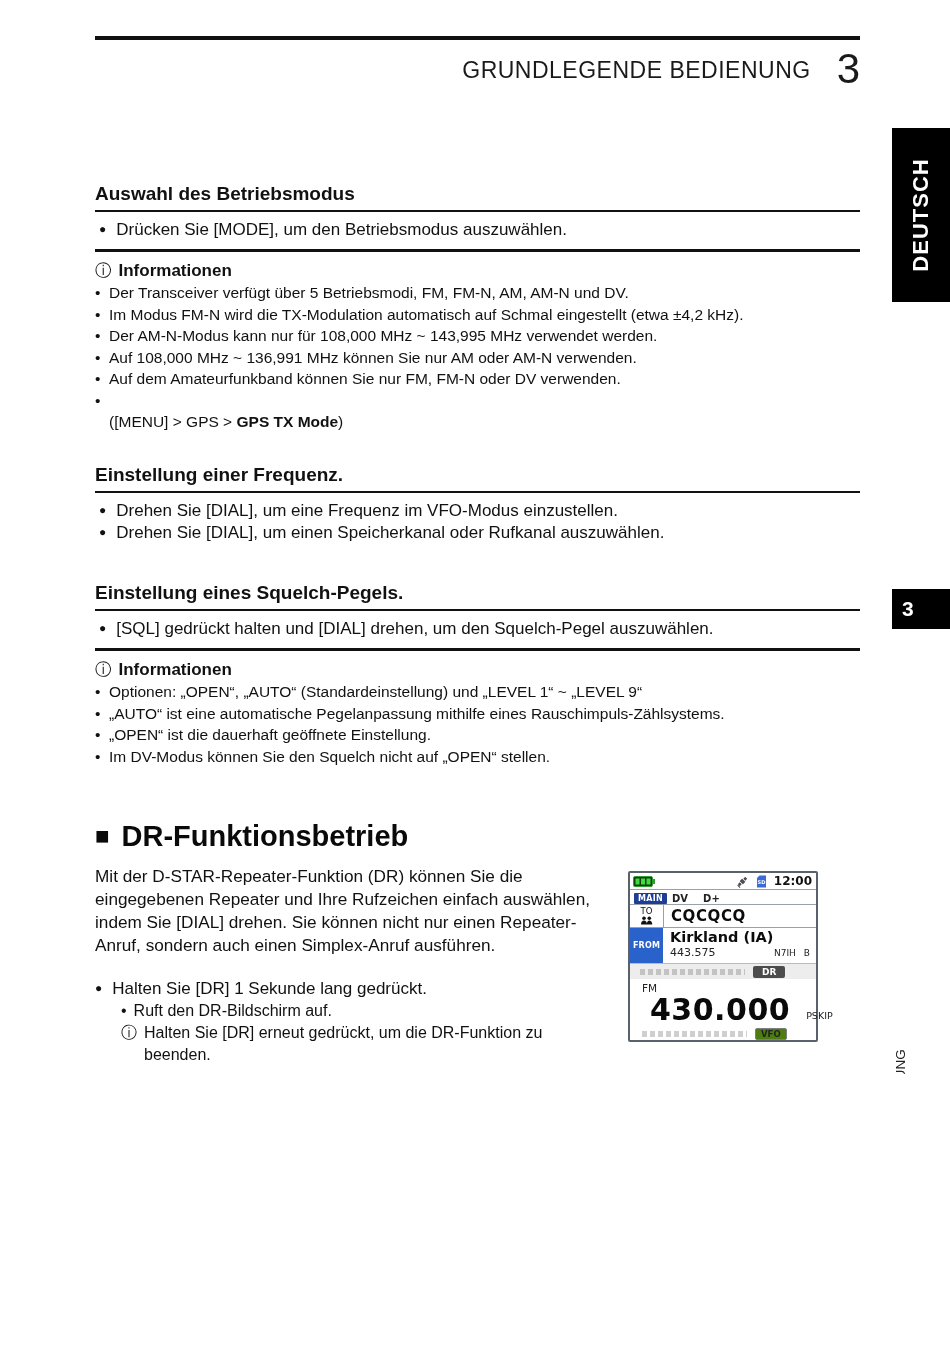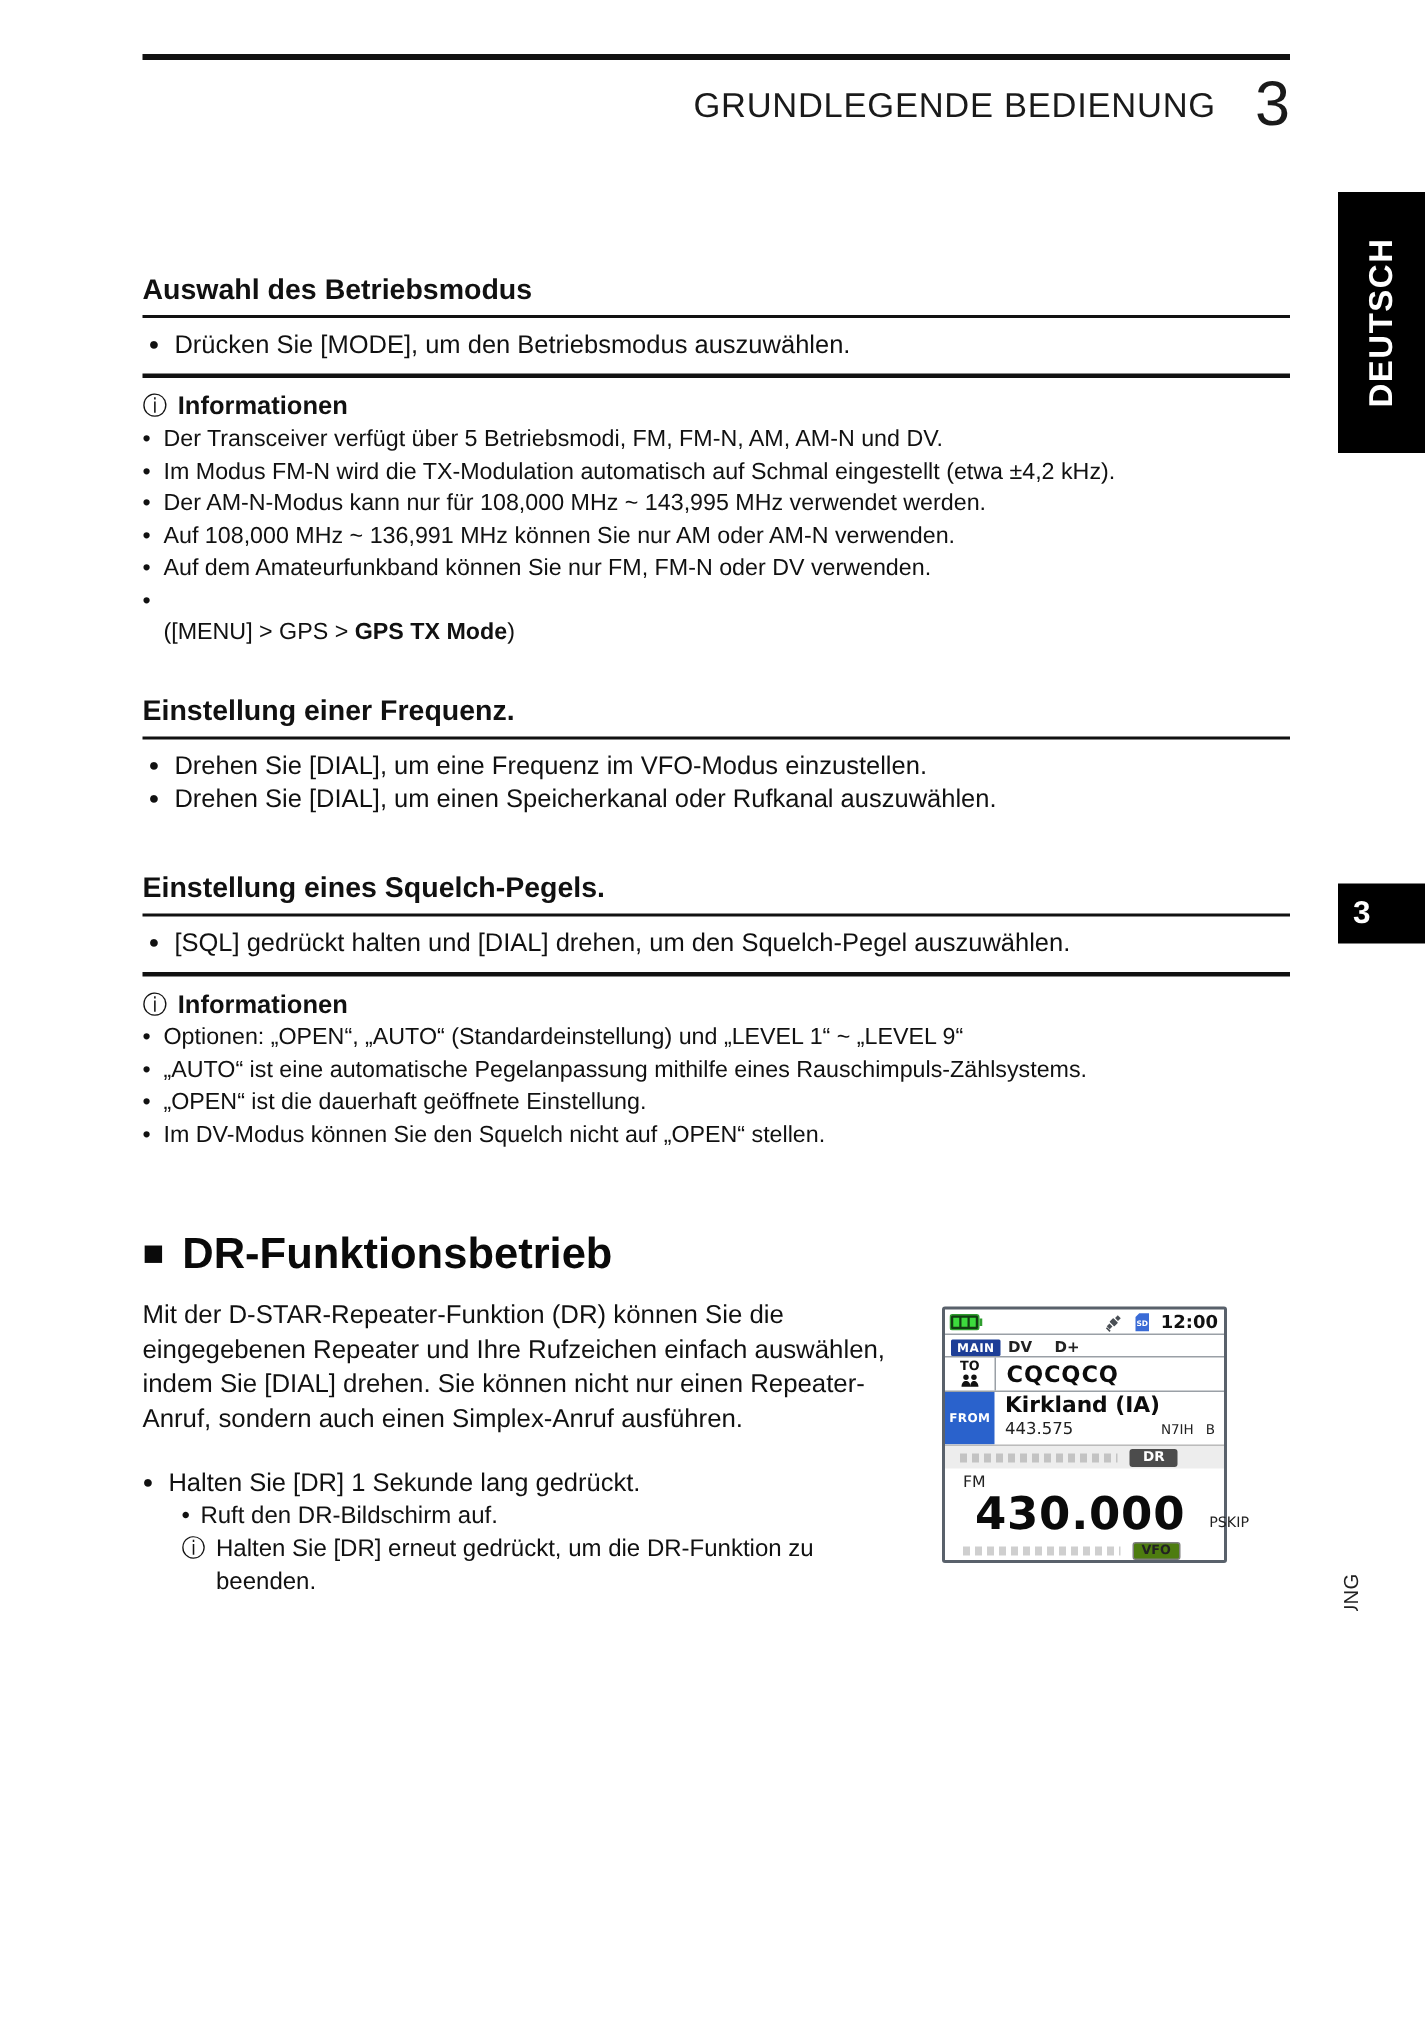--- a/index.html
+++ b/index.html
@@ -55,21 +55,21 @@
   .d-status{height:17px;display:flex;align-items:center;padding:1px 4px 0 3px;gap:7px;}
   .d-status .grow{flex:1;}
   .d-time{font-size:12px;font-weight:600;color:#111;}
   .d-div{height:1px;background:#9aa0a6;flex:none;}
   .d-badges{height:15px;display:flex;align-items:flex-end;gap:5px;padding:1px 0 0 4px;}
   .b-main{background:#1d3e97;color:#fff;font-size:8px;font-weight:bold;padding:1px 4px;border-radius:1px;letter-spacing:.3px;}
   .b-dv{font-size:10px;font-weight:600;color:#222;}
   .b-dplus{font-size:10px;font-weight:600;color:#222;margin-left:10px;}
   .d-to{height:26px;display:flex;}
   .d-cell{width:33px;flex:none;display:flex;flex-direction:column;align-items:center;justify-content:center;border-right:1px solid #9aa0a6;}
-  .d-to-label{font-size:8.5px;font-weight:bold;color:#111;line-height:1;}
+  .d-to-label{font-size:8.5px;font-weight:normal;color:#111;line-height:1;}
   .d-to-val{font-size:15px;font-weight:600;color:#0c0c0c;letter-spacing:.6px;display:flex;align-items:center;padding-left:7px;}
   .d-from{height:40px;display:flex;border-top:1px solid #9aa0a6;}
   .d-from .d-cell{background:#2a62cc;border-right:none;}
   .d-from-label{color:#fff;font-size:8px;font-weight:bold;letter-spacing:.2px;}
   .d-from-main{flex:1;display:flex;flex-direction:column;padding:1px 4px 1px 7px;}
   .d-from-name{font-size:14.5px;font-weight:600;color:#0c0c0c;line-height:17px;}
   .d-from-sub{display:flex;align-items:baseline;font-size:11px;color:#222;}
   .d-from-freq{flex:1;}
   .d-from-call{font-size:9px;margin-right:8px;}
   .d-from-b{font-size:9px;margin-right:2px;}

